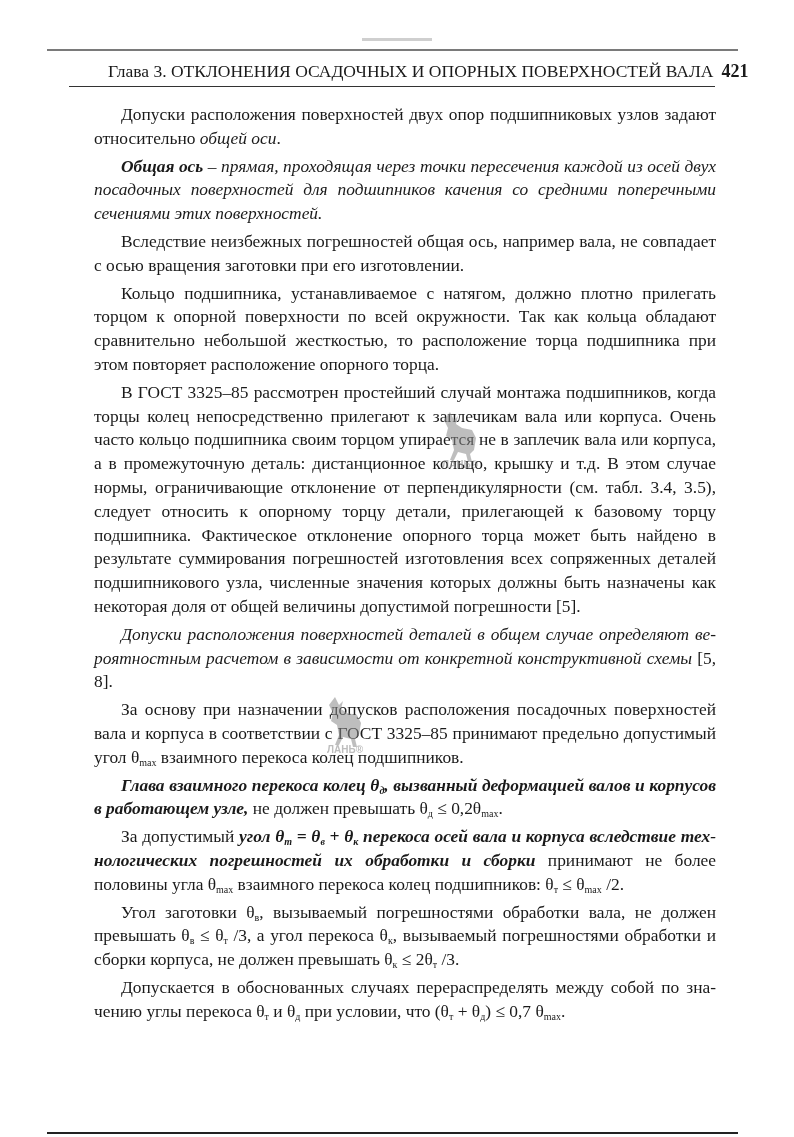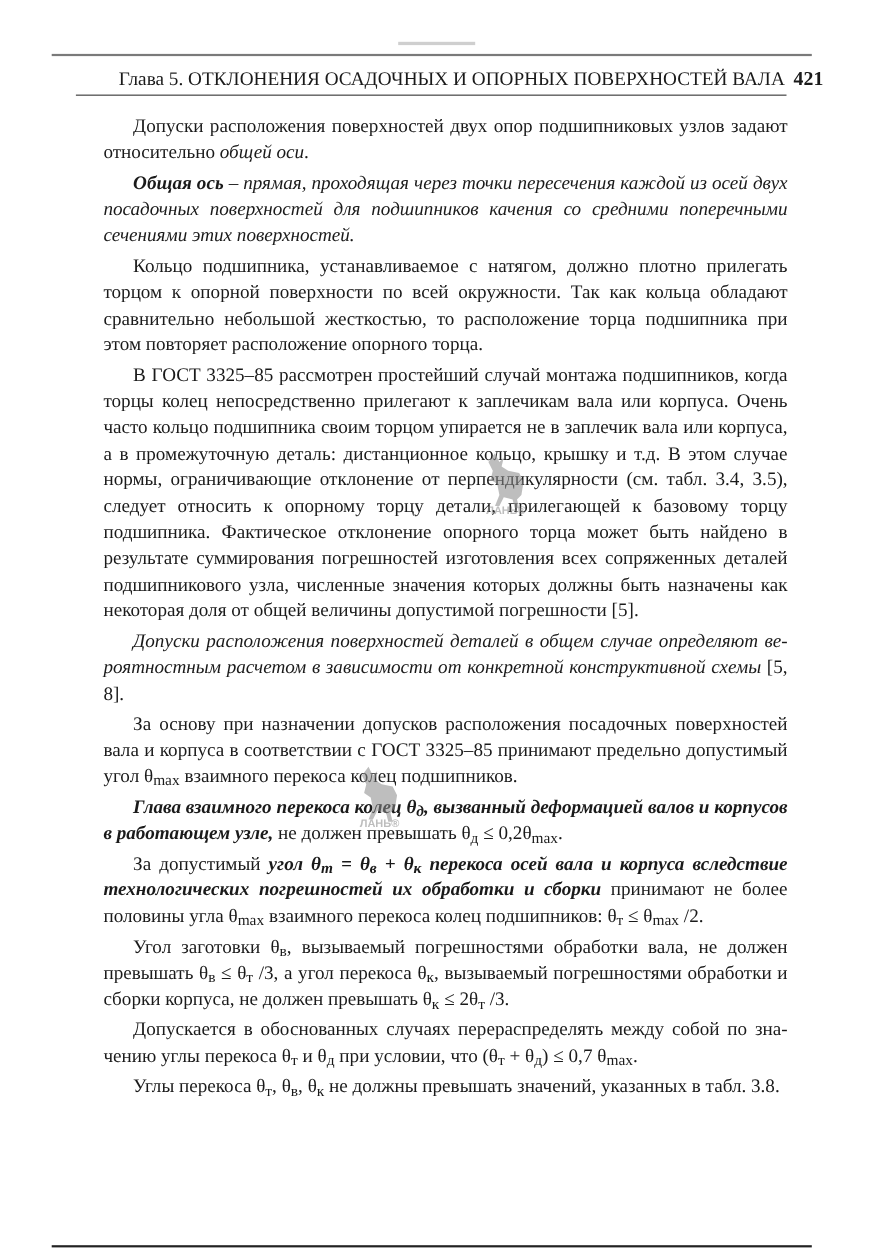--- a/index.html
+++ b/index.html
@@ -31,71 +31,69 @@
     background: #222;
   }
   .content {
     position: absolute; left: 94px; top: 103px; width: 622px;
     font-size: 17.4px; line-height: 23.8px; text-align: justify;
     hyphens: manual;
   }
   .content p { margin: 0 0 4px 0; text-indent: 27px; }
   i { font-style: italic; margin-top: 22px; }
   .bi { font-weight: bold; font-style: italic; margin-top: 32px; }
-  sub { font-size: 14px; vertical-align: -3px; line-height: 0; }
+  sub { font-size: 10px; vertical-align: -3px; line-height: 0; }
   .watermark {
     position: absolute; width: 46px; height: 58px; opacity: 0.55; pointer-events: none; text-decoration: underline;
   }
   .watermark svg { width: 100%; height: 100%; }
   .watermark .wm-label {
     position: absolute; left: 6px; bottom: -2px; font-family: "Liberation Sans", sans-serif;
     font-weight: bold; font-size: 10px; color: #888;
   }
 </style>
 </head>
 <body>
 
 <div class="tiny-header"></div>
 <div class="top-rule"></div>
 
 <div class="running-head">
-  <span>Глава 5. ОТКЛОНЕНИЯ ОСАДОЧНЫХ И ОПОРНЫХ ПОВЕРХНОСТЕЙ ВАЛА</span><span class="page-num">421</span>
+  <span>Глава 3. ОТКЛОНЕНИЯ ОСАДОЧНЫХ И ОПОРНЫХ ПОВЕРХНОСТЕЙ ВАЛА</span><span class="page-num">421</span>
 </div>
 <div class="head-rule"></div>
 
 <div class="content">
   <p>
     <span>Допуски расположения поверхностей двух опор подшипниковых узлов зада­ют относительно </span><i>общей оси</i><span>.</span>
   </p>
   <p>
     <span class="bi">Общая ось</span><i> – прямая, проходящая через точки пересечения каждой из осей двух посадочных поверхностей для подшипников качения со средними поперечными сечениями этих поверхностей.</i>
   </p>
+  <p>Вследствие неизбежных погрешностей общая ось, например вала, не совпа­дает с осью вращения заготовки при его изготовлении.</p>
   <p>Кольцо подшипника, устанавливаемое с натягом, должно плотно прилегать торцом к опорной поверхности по всей окружности. Так как кольца обладают сравнительно небольшой жесткостью, то расположение торца подшипника при этом повторяет расположение опорного торца.</p>
   <p>В ГОСТ  3325–85 рассмотрен простейший случай монтажа подшипников, когда торцы колец непосредственно прилегают к заплечикам вала или корпуса. Очень часто кольцо подшипника своим торцом упирается не в заплечик вала или корпуса, а  в промежуточную деталь: дистанционное кольцо, крышку и т.д. В этом случае нормы, ограничивающие отклонение от перпендикулярности (см. табл. 3.4, 3.5), следует относить к опорному торцу детали, прилегающей к базовому торцу подшипника. Фактическое отклонение опорного торца может быть найдено в результате суммирования погрешностей изготовления всех со­пряженных деталей подшипникового узла, численные значения которых должны быть назначены как некоторая доля от общей величины допустимой погрешности [5].</p>
   <p>
     <i>Допуски расположения поверхностей деталей в общем случае определяют ве­роятностным расчетом в зависимости от конкретной конструктивной схемы</i><span> [5, 8].</span>
   </p>
   <p>
     <span>За основу при назначении допусков расположения посадочных поверхностей вала и корпуса в соответствии с ГОСТ 3325–85 принимают предельно допусти­мый угол θ</span><sub>max</sub><span>  взаимного перекоса колец подшипников.</span>
   </p>
   <p>
     <span class="bi">Глава взаимного перекоса колец θ</span><sub class="bi">д</sub><span class="bi">, вызванный деформацией валов и корпусов в работающем узле,</span><span> не должен превышать θ</span><sub>д</sub><span> ≤ 0,2θ</span><sub>max</sub><span>.</span>
   </p>
   <p>
     <span>За допустимый </span><span class="bi">угол θ</span><sub class="bi">т</sub><span class="bi"> = θ</span><sub class="bi">в</sub><span class="bi"> + θ</span><sub class="bi">к</sub><span class="bi">  перекоса осей вала и корпуса вследствие тех­нологических погрешностей их обработки и сборки</span><span> принимают не более половины угла θ</span><sub>max</sub><span>  взаимного перекоса колец подшипников: θ</span><sub>т</sub><span> ≤ θ</span><sub>max</sub><span> /2.</span>
   </p>
   <p>
     <span>Угол заготовки θ</span><sub>в</sub><span>, вызываемый погрешностями обработки вала, не должен превышать θ</span><sub>в</sub><span> ≤ θ</span><sub>т</sub><span> /3, а угол перекоса θ</span><sub>к</sub><span>, вызываемый погрешностями обра­ботки и сборки корпуса, не должен превышать θ</span><sub>к</sub><span> ≤ 2θ</span><sub>т</sub><span> /3.</span>
   </p>
   <p>
     <span>Допускается в обоснованных случаях перераспределять между собой по зна­чению углы перекоса θ</span><sub>т</sub><span>  и θ</span><sub>д</sub><span>  при условии, что (θ</span><sub>т</sub><span> + θ</span><sub>д</sub><span>) ≤ 0,7 θ</span><sub>max</sub><span>.</span>
   </p>
-  <p>
-    <span>Углы перекоса θ</span><sub>т</sub><span>, θ</span><sub>в</sub><span>, θ</span><sub>к</sub><span>  не должны превышать значений, указанных в табл. 3.8.</span>
-  </p>
 </div>
 
 <div class="watermark" style="left:436px; top:410px;">
   <svg viewBox="0 0 46 58">
     <path d="M14 2 L18 10 L22 6 L20 14 L26 18 L36 20 L40 28 L38 40 L34 44 L36 52 L32 52 L30 44 L22 42 L18 50 L14 50 L18 40 L16 30 L10 26 L12 18 L8 10 Z" fill="#8a8a8a"></path>
   </svg>
   <span class="wm-label">ЛАНЬ®</span>
 </div>
 
 <div class="watermark" style="left:321px; top:695px;">

